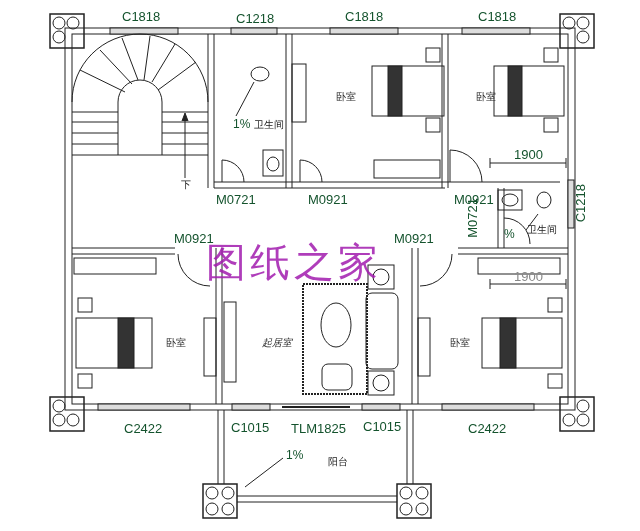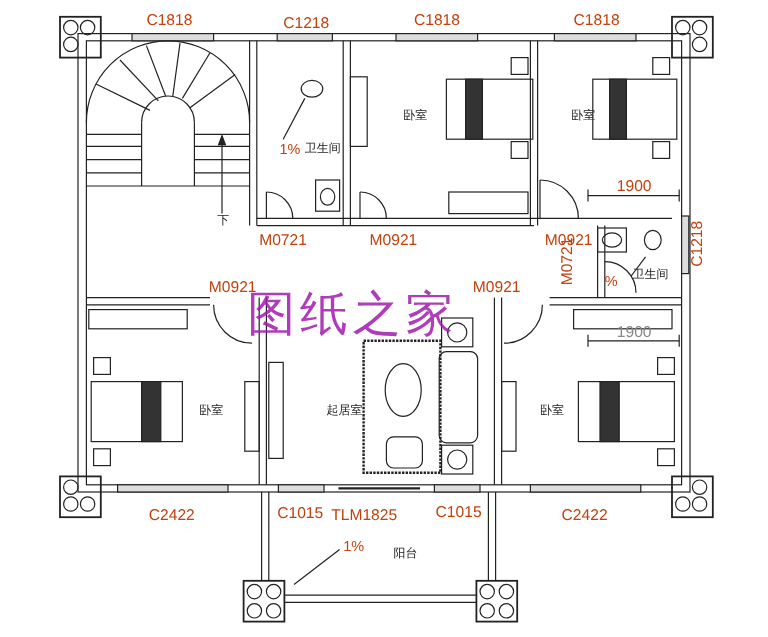--- a/index.html
+++ b/index.html
@@ -1,18 +1,18 @@
 <!DOCTYPE html>
 <html><head>
 <meta charset="utf-8">
 <style>
   html,body{margin:0;padding:0;background:#ffffff;}
   body{width:640px;height:531px;overflow:hidden;position:relative;font-family:"DejaVu Sans",sans-serif;}
   #plan{position:absolute;left:0;top:0;width:640px;height:531px;}
-  .lbl{position:absolute;font-family:"Liberation Sans",sans-serif;font-size:13px;color:#c2410c;white-space:nowrap;line-height:1;}
+  .lbl{position:absolute;font-family:"Liberation Sans",sans-serif;font-size:13px;color:#14532d;white-space:nowrap;line-height:1;}
   .cn{position:absolute;font-family:"DejaVu Sans",sans-serif;font-size:10px;color:#222;white-space:nowrap;line-height:1;}
   .vert{writing-mode:vertical-rl;transform:rotate(180deg);}
   .wm{position:absolute;font-family:"DejaVu Serif",serif;font-size:40px;color:#a21caf;opacity:0.85;letter-spacing:4px;line-height:1;white-space:nowrap;}
 </style>
 </head>
 <body>
 
 <svg id="plan" viewBox="0 0 640 531" xmlns="http://www.w3.org/2000/svg">
   <g fill="none" stroke="#222" stroke-width="1">
 
@@ -198,34 +198,34 @@
 
 <div class="lbl" style="left:122px;top:10px;">C1818</div>
 <div class="lbl" style="left:236px;top:12px;">C1218</div>
 <div class="lbl" style="left:345px;top:10px;">C1818</div>
 <div class="lbl" style="left:478px;top:10px;">C1818</div>
 <div class="lbl vert" style="left:574px;top:184px;">C1218</div>
 <div class="lbl" style="left:124px;top:422px;">C2422</div>
 <div class="lbl" style="left:468px;top:422px;">C2422</div>
 <div class="lbl" style="left:231px;top:421px;">C1015</div>
 <div class="lbl" style="left:363px;top:420px;">C1015</div>
-<div class="lbl" style="left:276px;top:422px;">TLM1825</div>
+<div class="lbl" style="left:291px;top:422px;">TLM1825</div>
 
 <div class="lbl" style="left:216px;top:193px;">M0721</div>
 <div class="lbl" style="left:308px;top:193px;">M0921</div>
 <div class="lbl" style="left:454px;top:193px;">M0921</div>
 <div class="lbl vert" style="left:466px;top:198px;">M0721</div>
 <div class="lbl" style="left:174px;top:232px;">M0921</div>
 <div class="lbl" style="left:394px;top:232px;">M0921</div>
 
 <div class="cn" style="left:336px;top:92px;">卧室</div>
 <div class="cn" style="left:476px;top:92px;">卧室</div>
 <div class="cn" style="left:166px;top:338px;">卧室</div>
 <div class="cn" style="left:450px;top:338px;">卧室</div>
-<div class="cn" style="left:272px;top:338px;">起居室</div>
+<div class="cn" style="left:262px;top:338px;font-style:italic;">起居室</div>
 <div class="cn" style="left:254px;top:120px;">卫生间</div>
 <div class="cn" style="left:527px;top:225px;">卫生间</div>
 <div class="cn" style="left:328px;top:458px;font-family:Liberation Mono, monospace;">阳台</div>
 
 <div class="cn" style="left:181px;top:180px;">下</div>
 <div class="lbl" style="left:233px;top:118px;font-size:12px;">1%</div>
 <div class="lbl" style="left:504px;top:228px;font-size:12px;">%</div>
 <div class="lbl" style="left:286px;top:449px;font-size:12px;">1%</div>
 <div class="lbl" style="left:514px;top:148px;">1900</div>
 <div class="lbl" style="left:514px;top:270px;color:#888;">1900</div>

